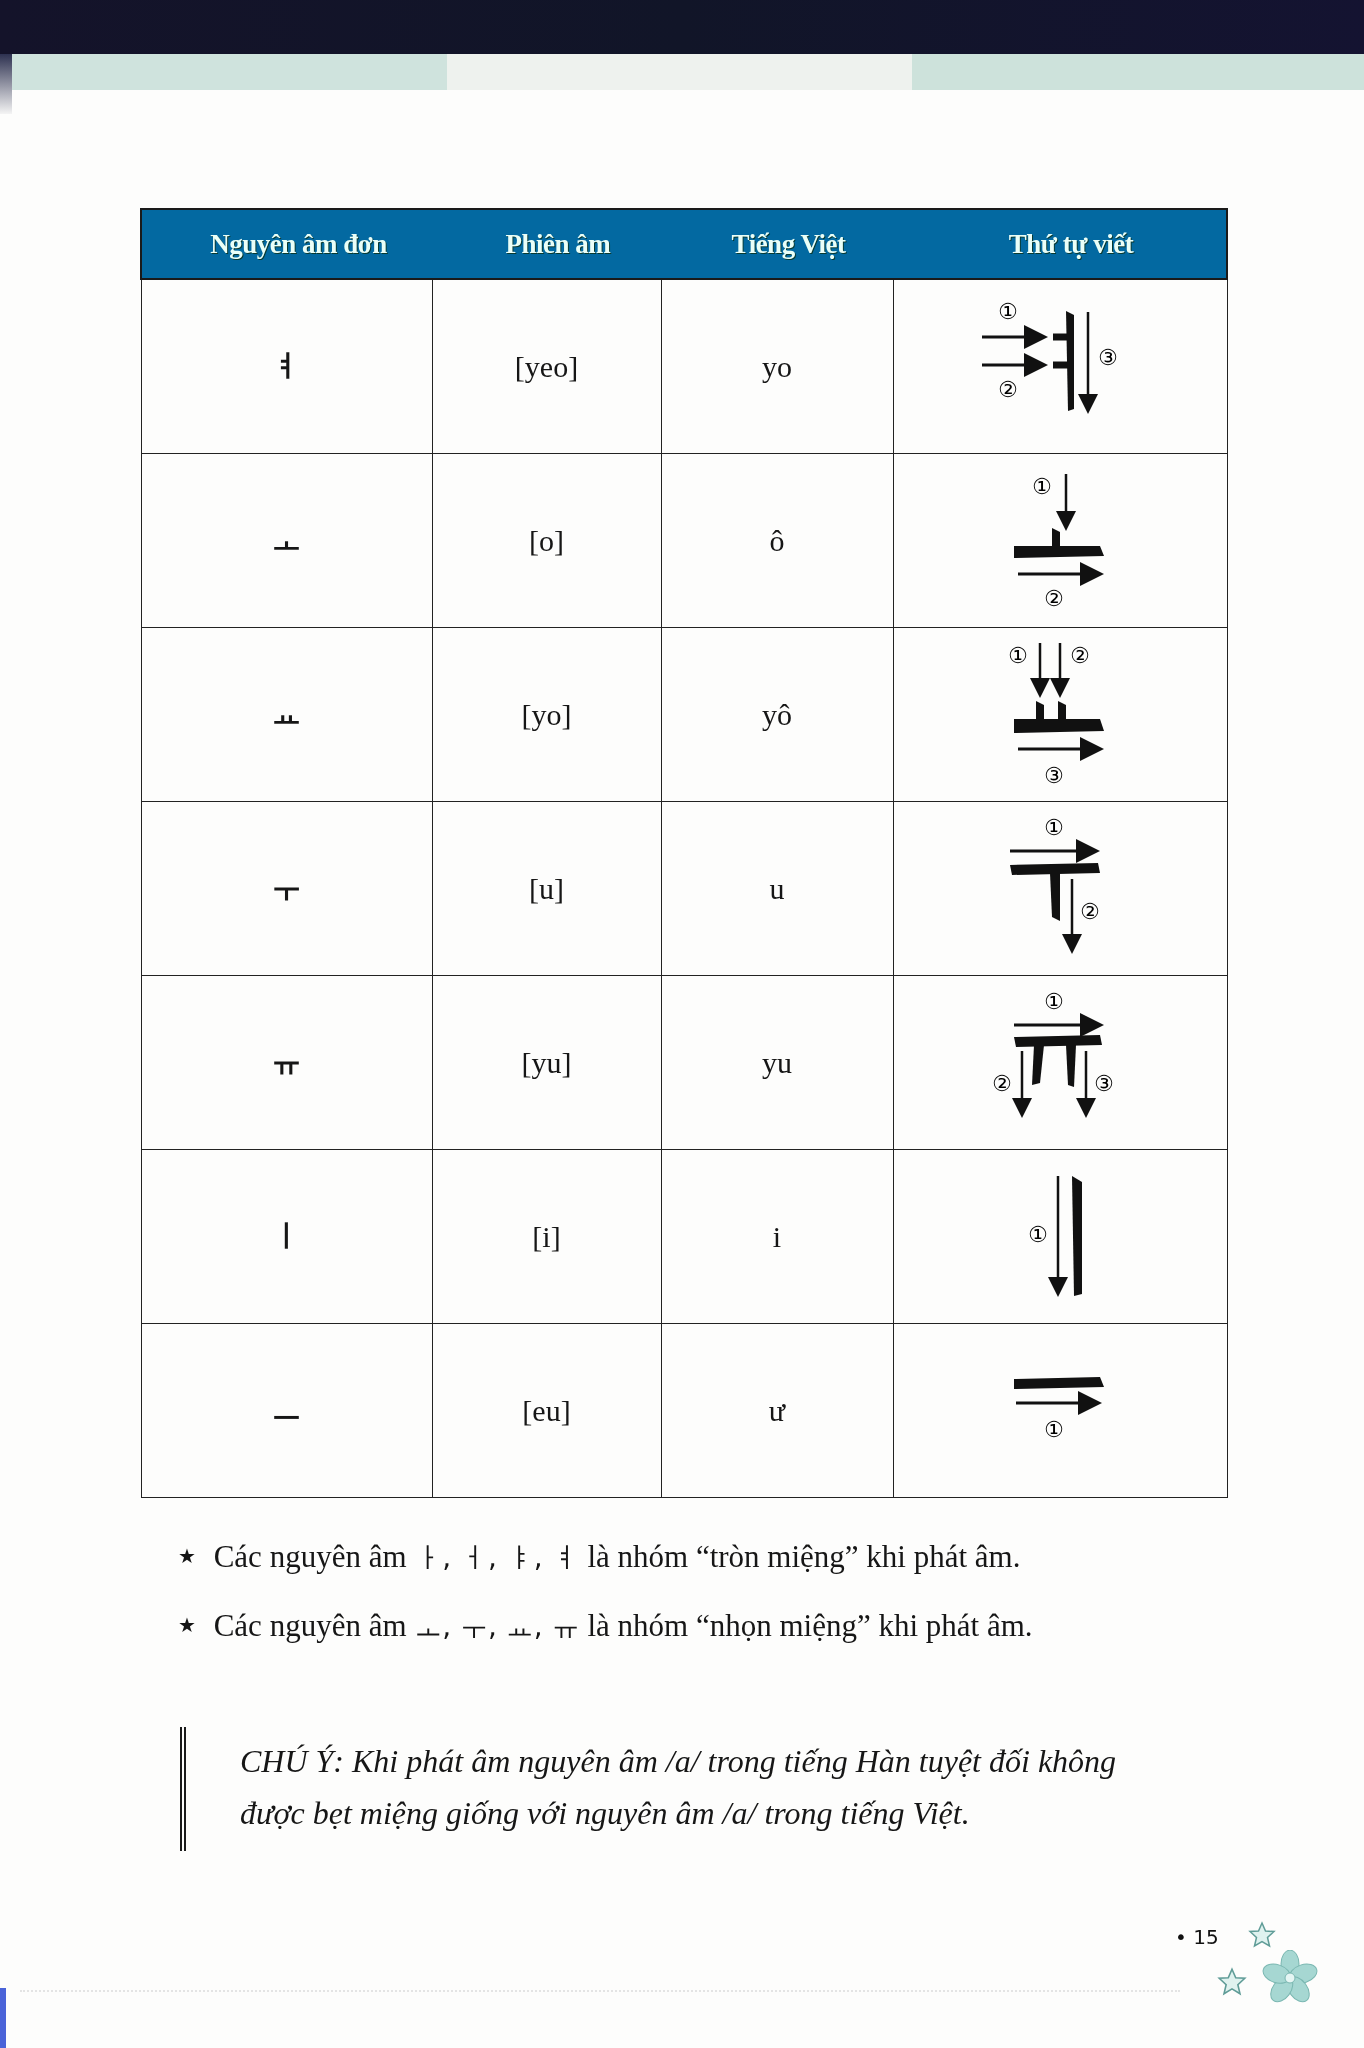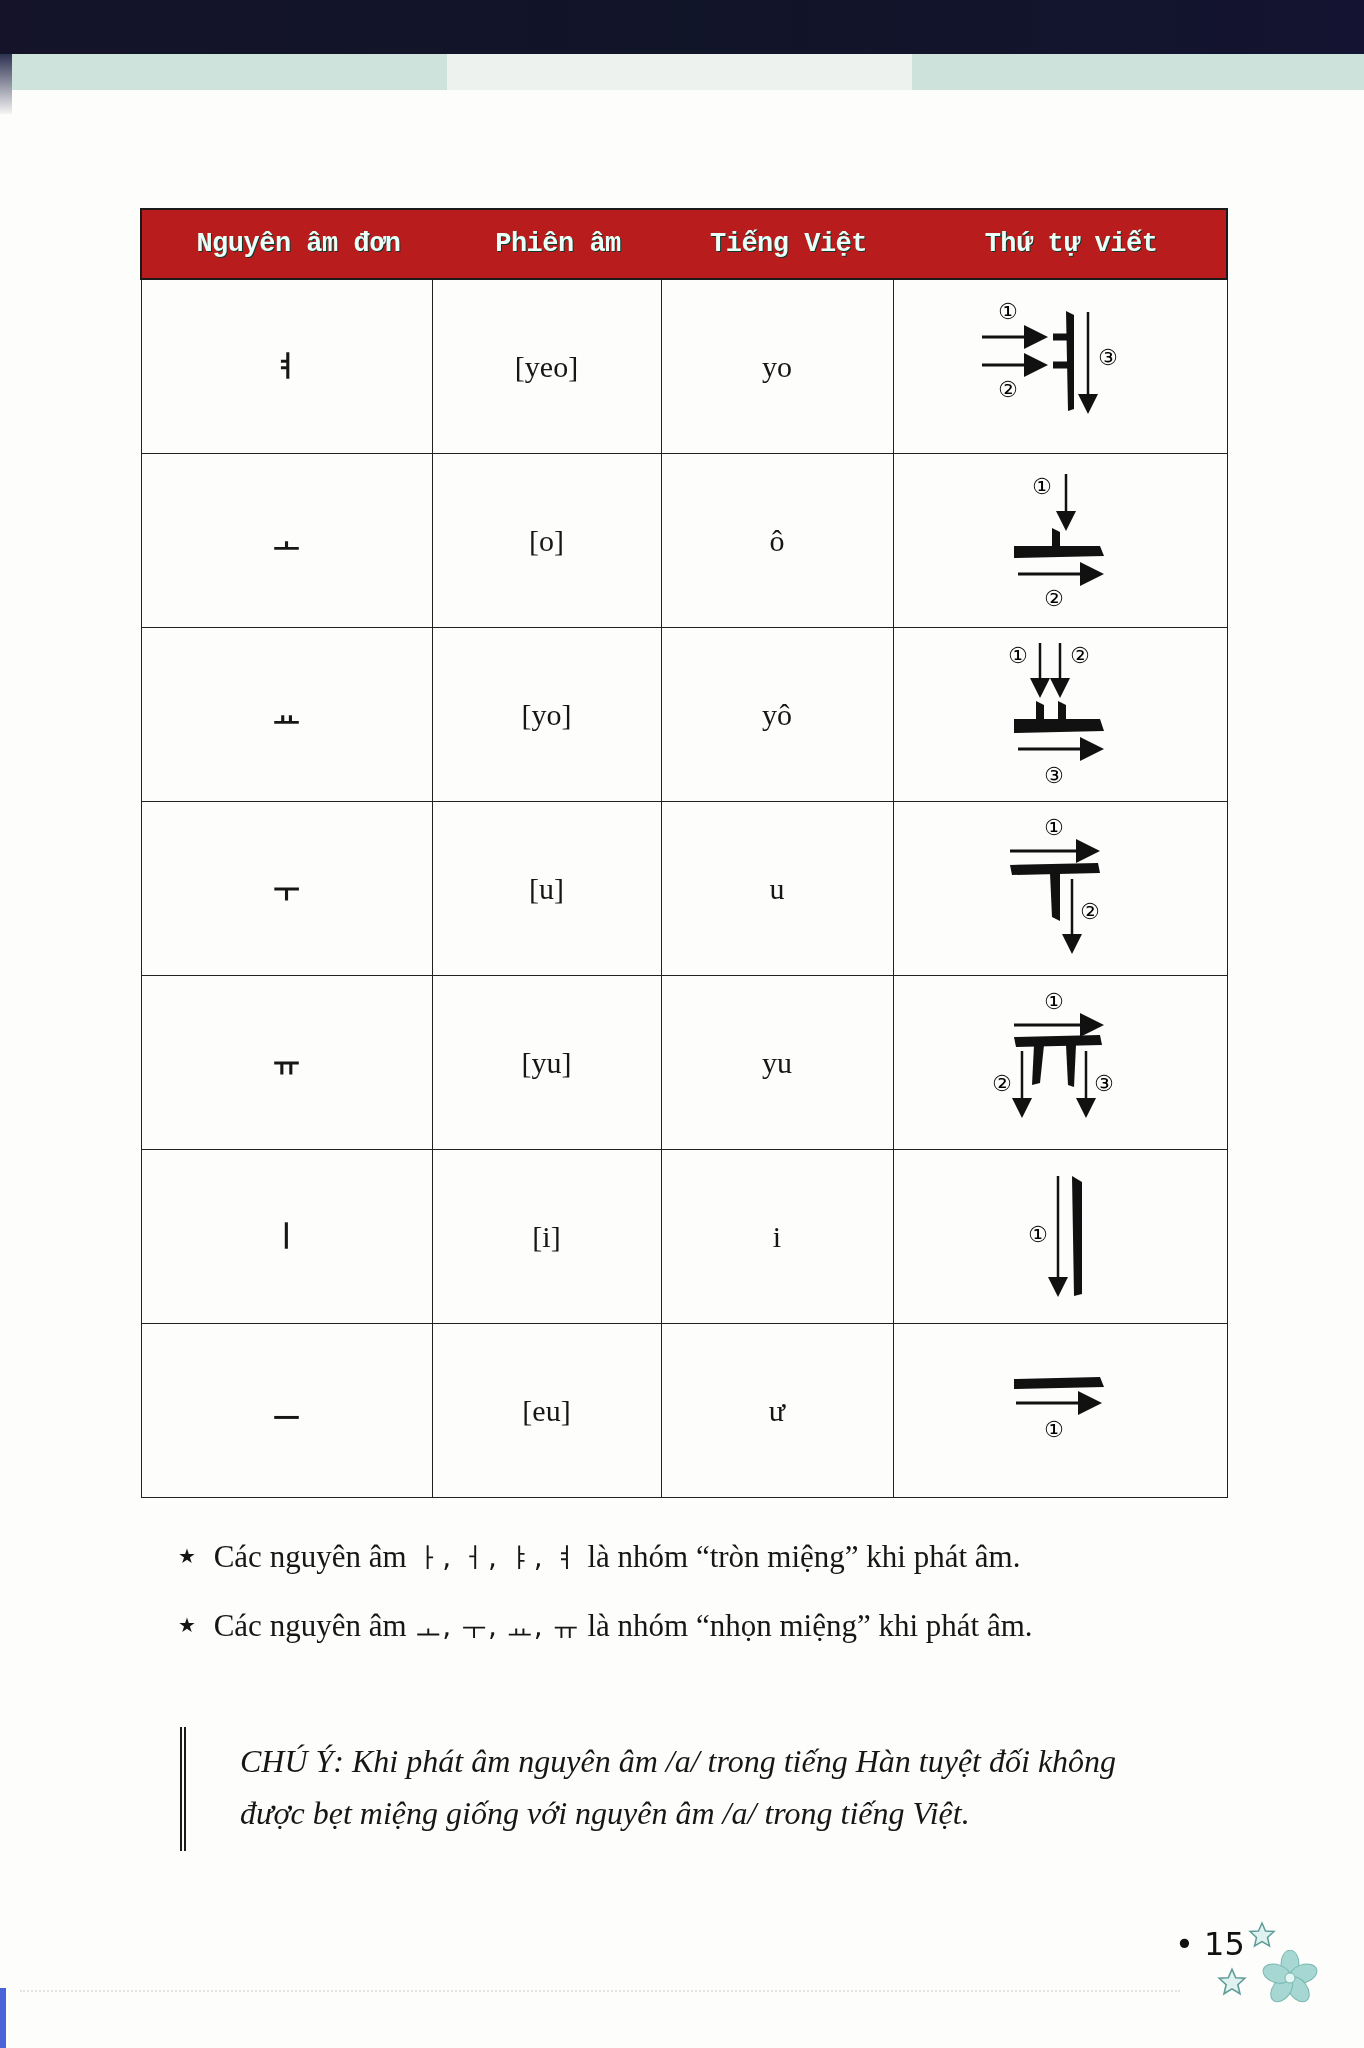--- a/index.html
+++ b/index.html
@@ -26,22 +26,22 @@
     .left-edge-bottom {
       position: absolute; left: 0; top: 1988px; width: 6px; height: 60px;
       background: #4a63d8;
     }
 
     table.vowels {
       position: absolute; left: 140px; top: 208px; width: 1086px;
       border-collapse: collapse; table-layout: fixed;
     }
     table.vowels th {
-      background: #b91c1c; color: #eafff8;
-      font-family: Liberation Mono, monospace;
+      background: #0369a1; color: #eafff8;
+      font-family: Liberation Serif, serif;
       font-weight: bold; font-size: 27px; height: 66px;
       border: 2px solid #1a1a1a; border-left: none; border-right: none;
       text-shadow: 1px 1px 0 #0a3a30;
       letter-spacing: -0.5px;
       padding-left: 24px;
     }
     table.vowels th:first-child { border-left: 2px solid #1a1a1a; }
     table.vowels th:last-child { border-right: 2px solid #1a1a1a; }
     table.vowels td {
       border: 1.6px solid #222; height: 173px; text-align: center;
@@ -69,21 +69,21 @@
       margin-left: 28px; margin-top: 8px;
       font-style: italic; font-size: 32px; line-height: 52px;
     }
 
     .dashline {
       position: absolute; left: 20px; top: 1990px; width: 1160px; height: 0;
       border-top: 2px dotted #e4e4e4;
     }
     .page-num {
       position: absolute; left: 1175px; top: 1925px;
-      font-family: "DejaVu Sans", sans-serif; font-size: 32px; color: #111;
+      font-family: "DejaVu Sans", sans-serif; font-size: 20px; color: #111;
     }
     .flower { position: absolute; }
   </style>
 </head>
 <body>
 
 <div class="top-band"></div>
 <div class="mint-strip mint-a"></div>
 <div class="mint-strip mint-b"></div>
 <div class="mint-strip mint-c"></div>

